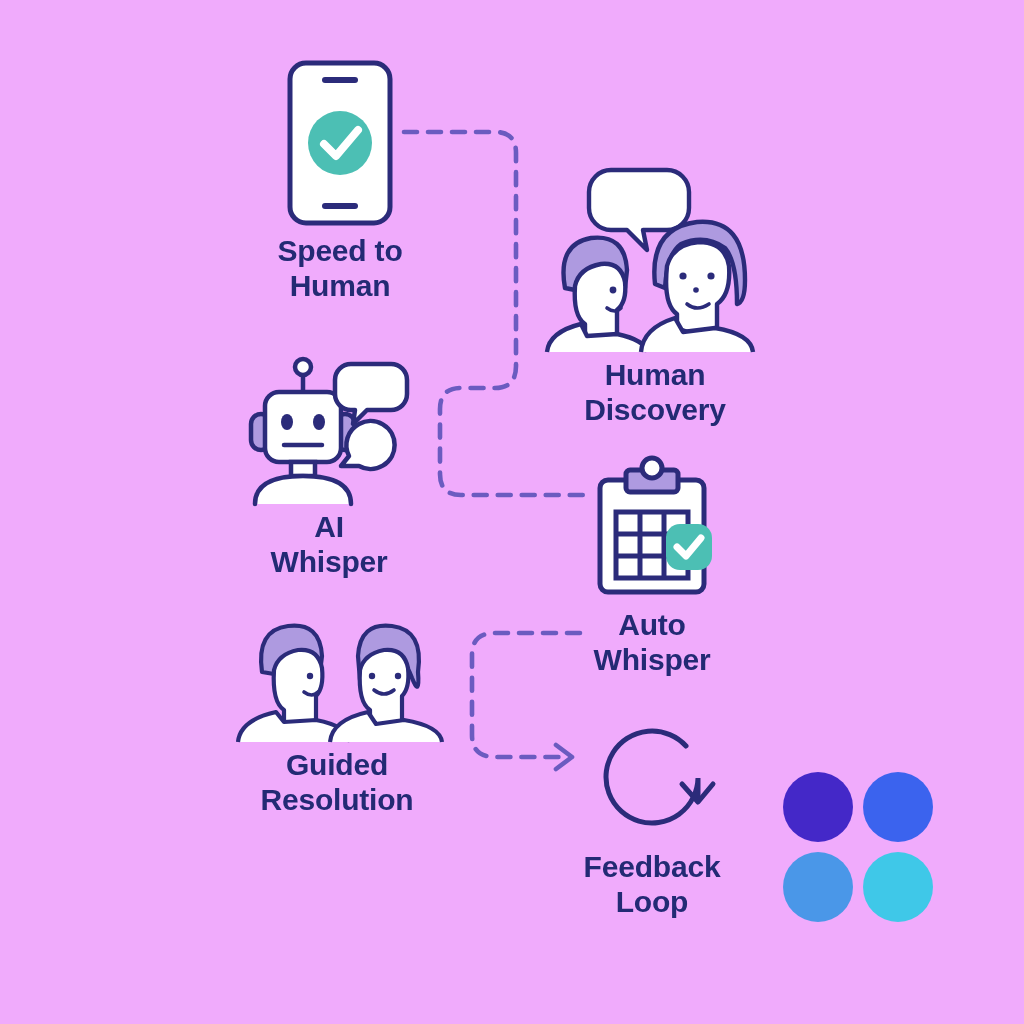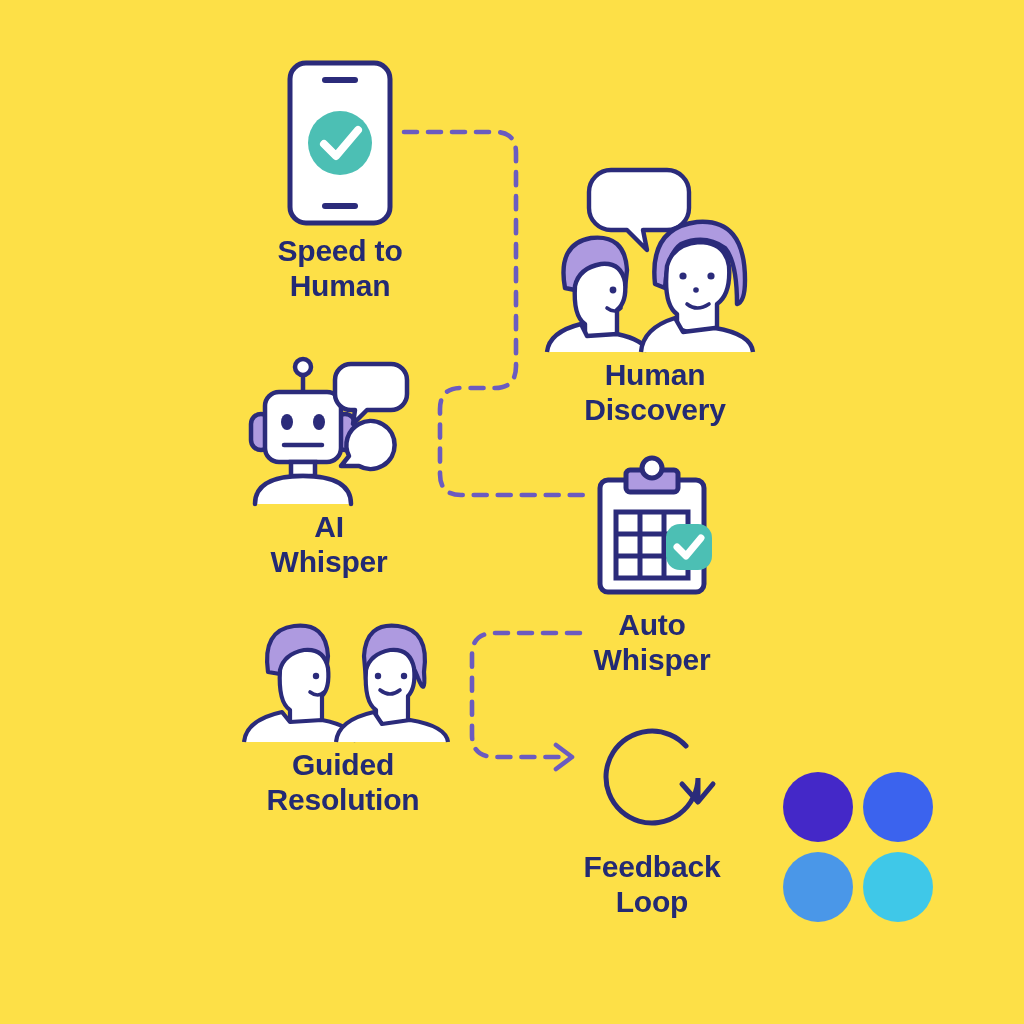--- a/index.html
+++ b/index.html
@@ -10,21 +10,21 @@
   body {
     width: 1024px;
     height: 1024px;
     font-family: "Liberation Sans", sans-serif;
     overflow: hidden;
   }
   #canvas {
     position: relative;
     width: 1024px;
     height: 1024px;
-    background: #fde047;
+    background: #f0abfc;
   }
   .node {
     position: absolute;
     display: flex;
     flex-direction: column;
     align-items: center;
   }
   .node-label {
     margin-top: 6px;
     color: #232a74;
@@ -37,21 +37,21 @@
     font-family: "Liberation Sans", sans-serif;
   }
   .icon-box {
     display: block;
   }
   svg { display: block; overflow: visible; }
 
   
   #node-speed      { left: 252px; top: 58px;  width: 176px; }
   #node-ai         { left: 241px; top: 352px; width: 176px; }
-  #node-guided     { left: 228px; top: 612px; width: 230px; justify-content: center; }
+  #node-guided     { left: 222px; top: 612px; width: 230px; justify-content: center; }
   #node-discovery  { left: 540px; top: 162px; width: 230px; }
   #node-summary    { left: 566px; top: 462px; width: 172px; }
   #node-feedback   { left: 566px; top: 712px; width: 172px; justify-content: center; }
 
   #connectors {
     position: absolute;
     left: 0; top: 0;
     width: 1024px; height: 1024px;
     pointer-events: none;
   }

